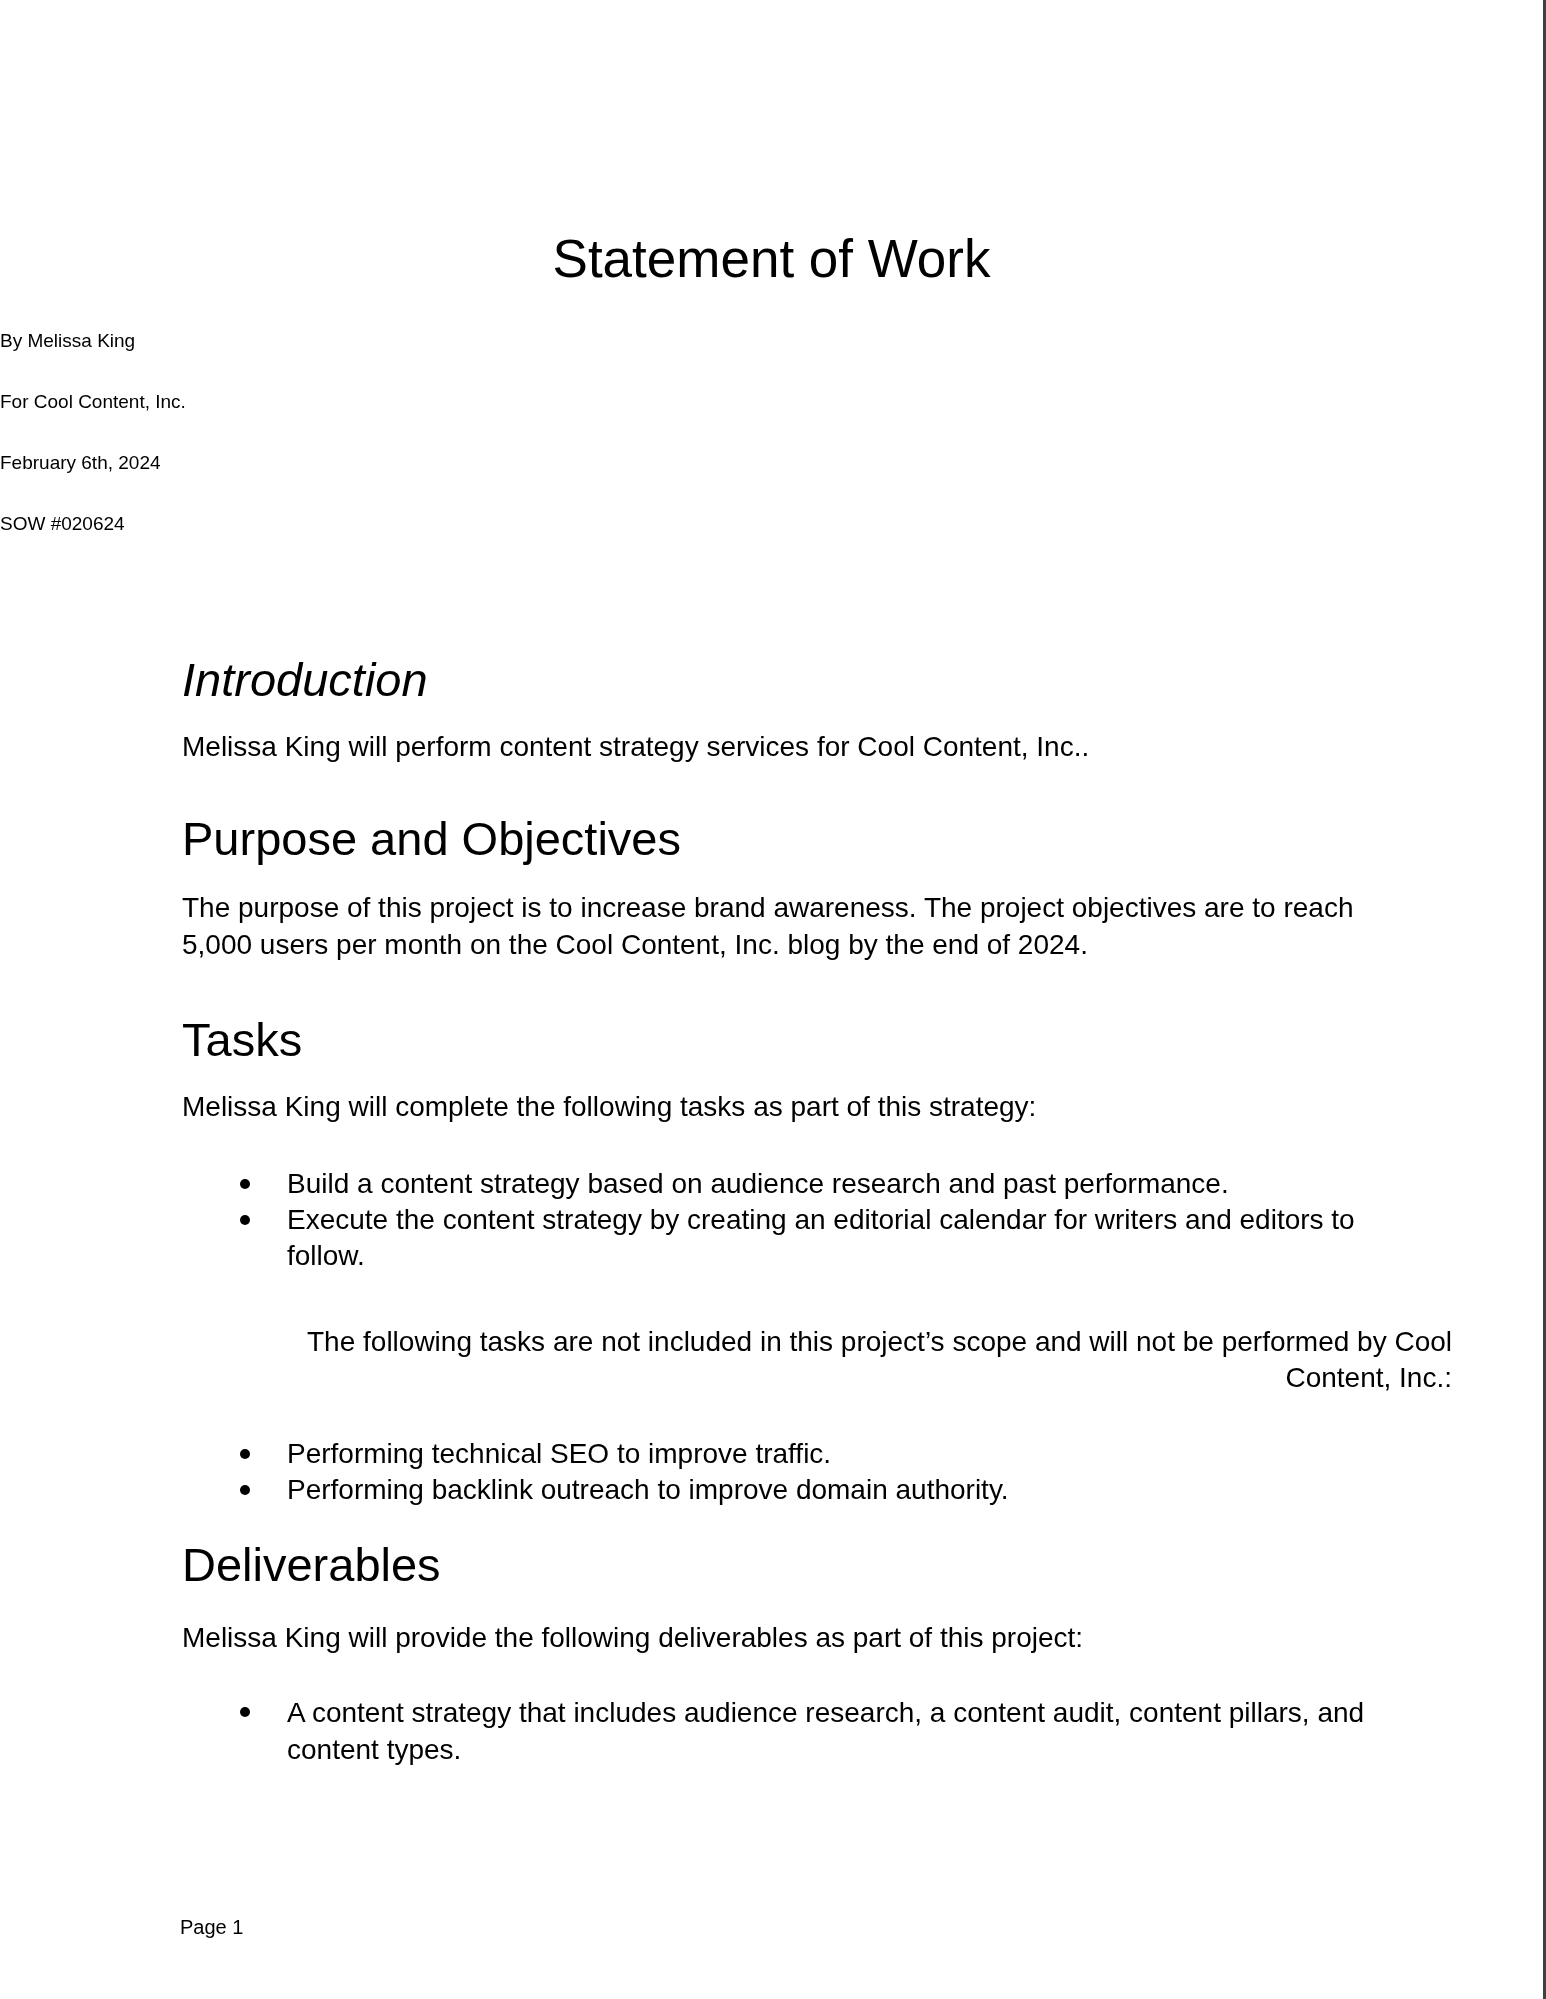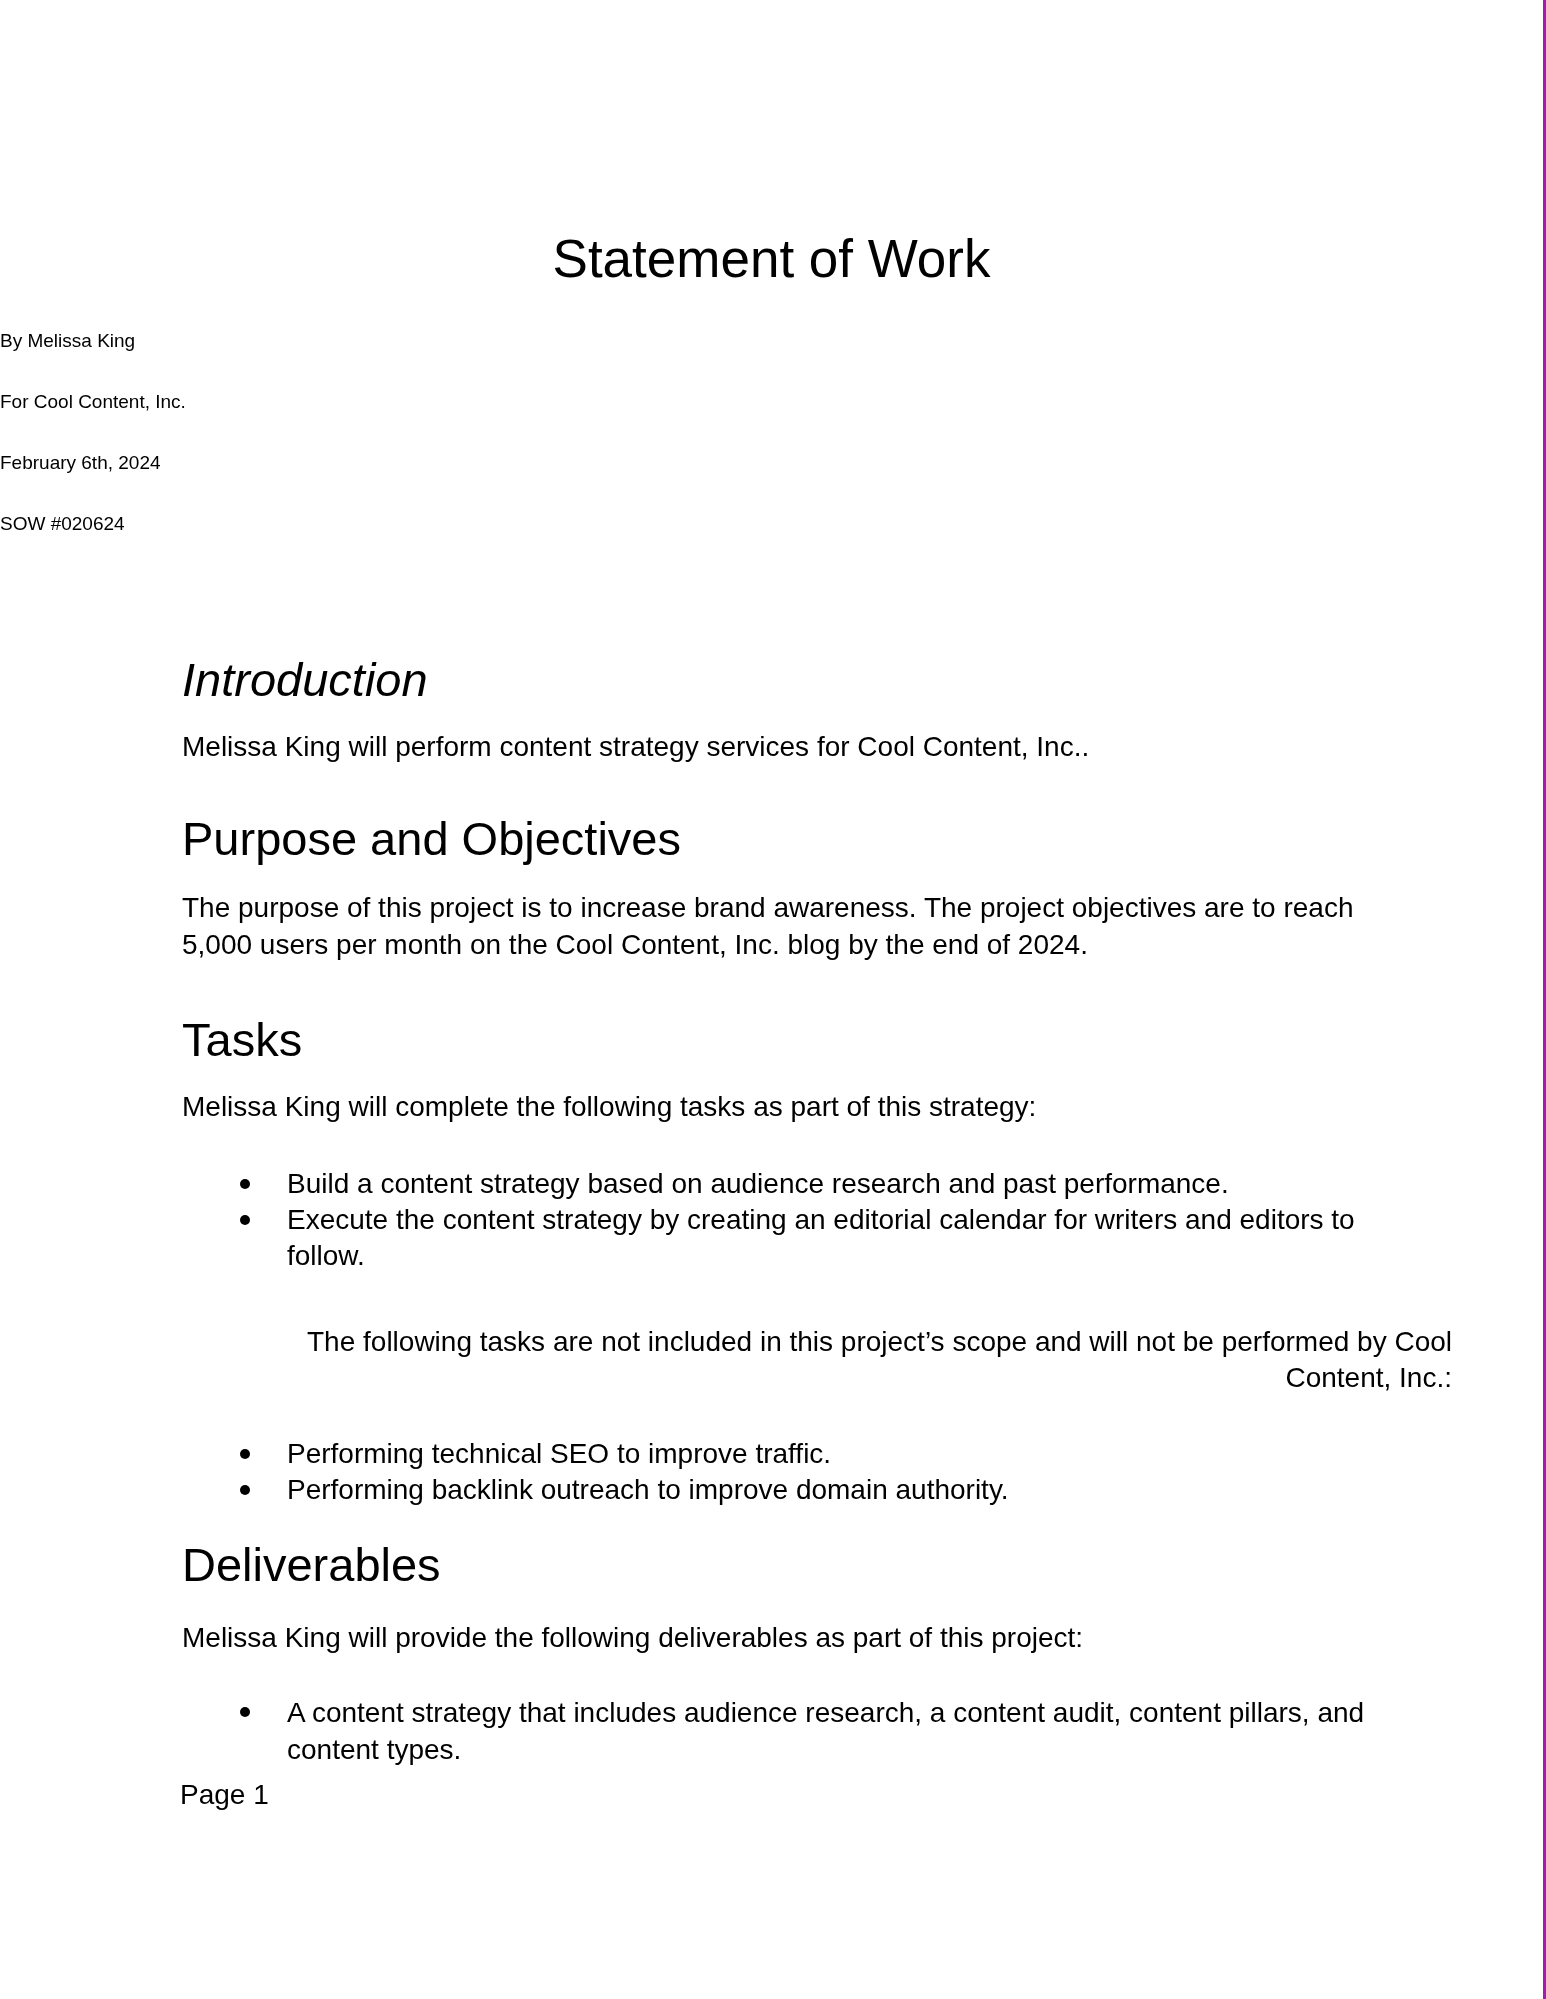--- a/index.html
+++ b/index.html
@@ -9,21 +9,21 @@
   }
   .page {
     position: relative;
     width: 1543px;
     height: 1999px;
     background: #ffffff;
     color: #000000;
     font-family: "Liberation Sans", "DejaVu Sans", sans-serif;
     font-weight: 400;
     overflow: hidden;
-    border-right: 3px solid #a21caf;
+    border-right: 3px solid #404040;
   }
   .doc-title {
     position: absolute;
     top: 227px;
     left: 0;
     width: 100%;
     text-align: center;
     font-size: 53px;
     line-height: 64px;
     white-space: nowrap;
@@ -94,22 +94,22 @@
   .pos-tasks-intro  { top: 1088px; }
   .pos-tasks-list   { top: 1154px; }
   .pos-excl-intro   { top: 1324px; text-align: right; }
   .pos-excl-list    { top: 1424px; }
   .pos-deliv-h      { top: 1537px; }
   .pos-deliv-intro  { top: 1619px; }
   .pos-deliv-list   { top: 1682px; }
   .footer {
     position: absolute;
     left: 180px;
-    top: 1776px;
-    font-size: 28px;
+    top: 1909px;
+    font-size: 20px;
     line-height: 37px;
     white-space: nowrap;
   }
 </style>
 </head>
 <body>
 
 <div class="page">
 
   <div class="doc-title">Statement of Work</div>

